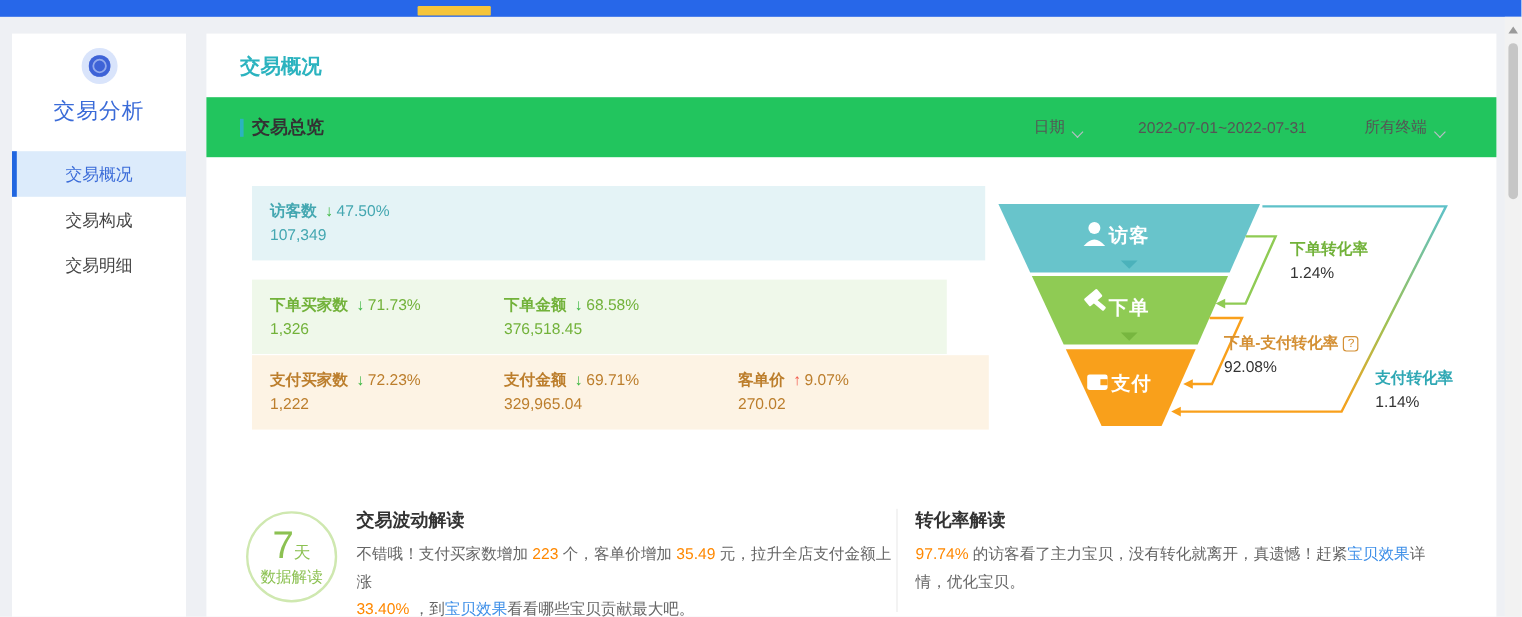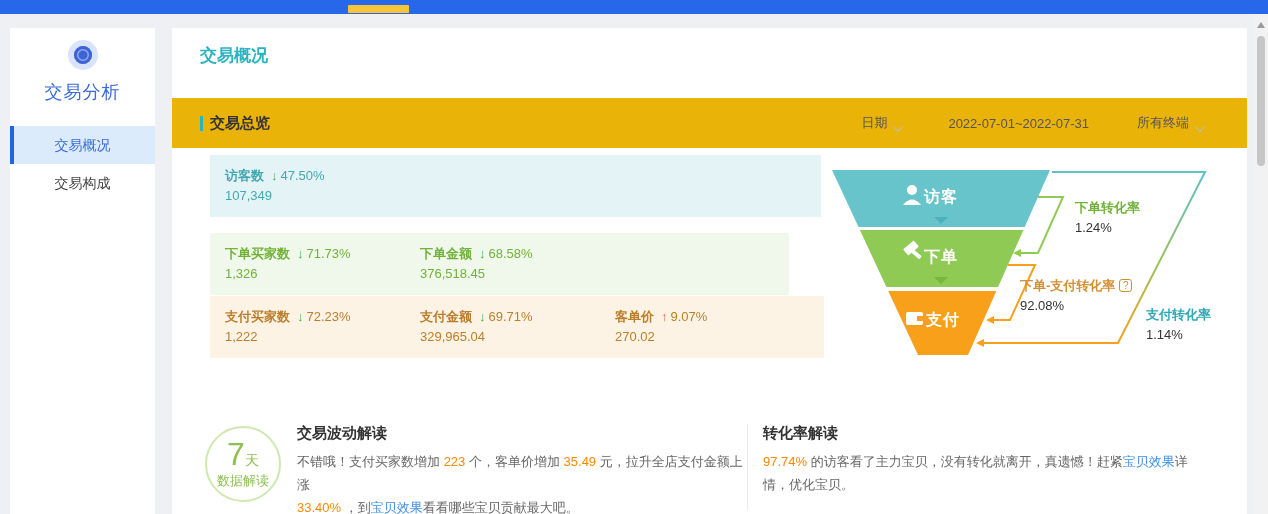--- a/index.html
+++ b/index.html
@@ -16,21 +16,21 @@
   .side-icon { width:30px; height:30px; border-radius:50%; background:#d9e4fb; margin:12px auto 0; position:relative; }
   .side-icon .mid { position:absolute; left:6px; top:6px; width:18px; height:18px; border-radius:50%; background:#3e63d7; box-shadow: inset 0 0 0 3px #3e63d7, inset 0 0 0 4.5px #93aaec; }
   .side-title { text-align:center; color:#3a6bd8; font-size:18px; margin-top:10px; letter-spacing:1px; }
   .side-menu { margin-top:22px; }
   .menu-item { height:38px; line-height:38px; text-align:center; font-size:14px; color:#444; cursor:pointer; position:relative; }
   .menu-item.active { background:#dcebfb; color:#3a6bd8; }
   .menu-item.active::before { content:""; position:absolute; left:0; top:0; width:4px; height:38px; background:#2166e0; }
   
   .main { position:absolute; left:172px; top:28px; width:1075px; height:486px; background:#fff; }
   .page-title { position:absolute; left:28px; top:16px; font-size:17px; font-weight:bold; color:#2bb3bf; }
-  .graybar { position:absolute; left:0; top:70px; width:1075px; height:50px; background:#eab308; display:flex; align-items:center; }
+  .graybar { position:absolute; left:0; top:53px; width:1075px; height:50px; background:#22c55e; display:flex; align-items:center; }
   .sec-title { margin-left:28px; font-size:15px; font-weight:bold; color:#333; display:flex; align-items:center; }
   .sec-title .accent { width:3px; height:15px; background:#2bb3bf; margin-right:7px; display:inline-block; }
   .bar-controls { margin-left:auto; display:flex; align-items:center; padding-right:45px; color:#555; }
   .chev { display:inline-block; width:7px; height:7px; border-right:1.5px solid #b9bec6; border-bottom:1.5px solid #b9bec6; transform:rotate(45deg) translateY(-2px); margin-left:6px; }
   .ctrl { display:flex; align-items:flex-end; cursor:pointer; }
   .ctrl + .ctrl { margin-left:48px; }
   
   .mrow { position:absolute; left:38px; height:62px; }
   .theme-teal   { background:#e4f3f6; color:#44a7b1; }
   .theme-green  { background:#eff8ea; color:#72b23a; }
@@ -75,20 +75,21 @@
 </div>
 
 <div class="sidebar">
   <div class="side-icon">
       <div class="mid"></div>
     </div>
   <div class="side-title">交易分析</div>
   <div class="side-menu" id="side-menu">
       <div class="menu-item active">交易概况</div>
       <div class="menu-item">交易构成</div>
+      <div class="menu-item">交易明细</div>
     </div>
 </div>
 
 <div class="main">
   <div class="page-title">交易概况</div>
 
   <div class="graybar">
     <span class="sec-title">
         <span class="accent"></span>
         <span>交易总览</span>

